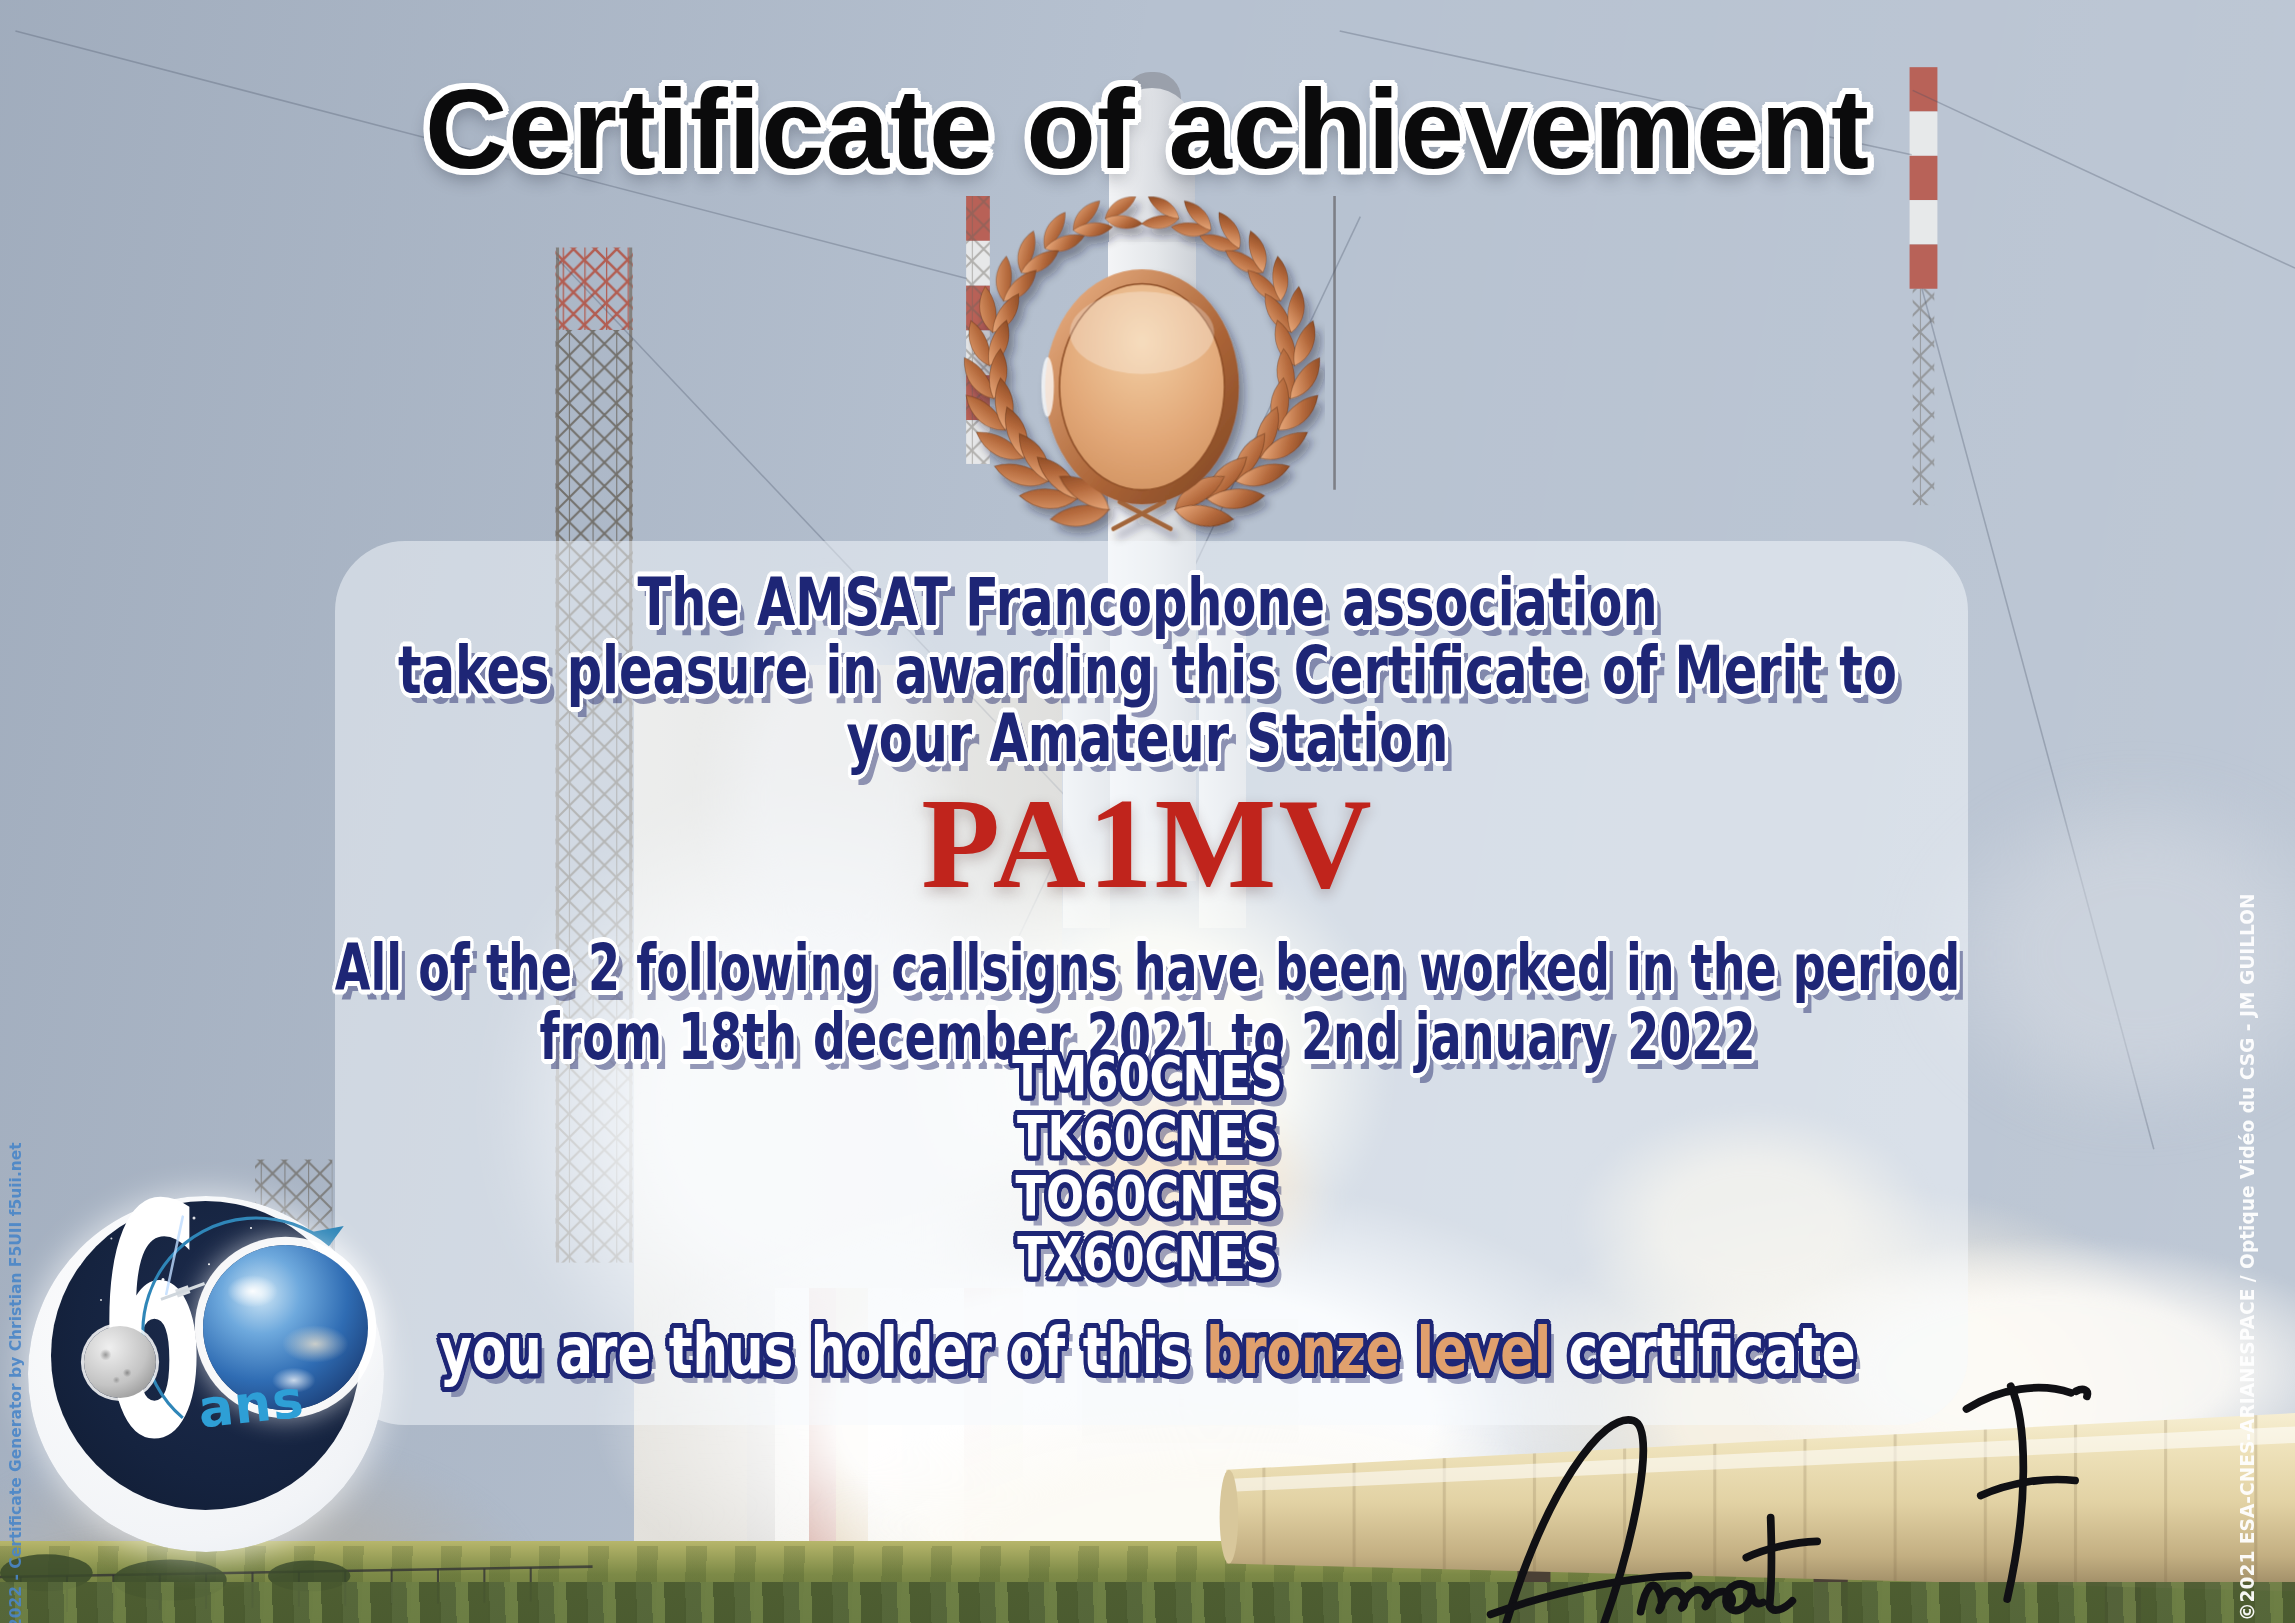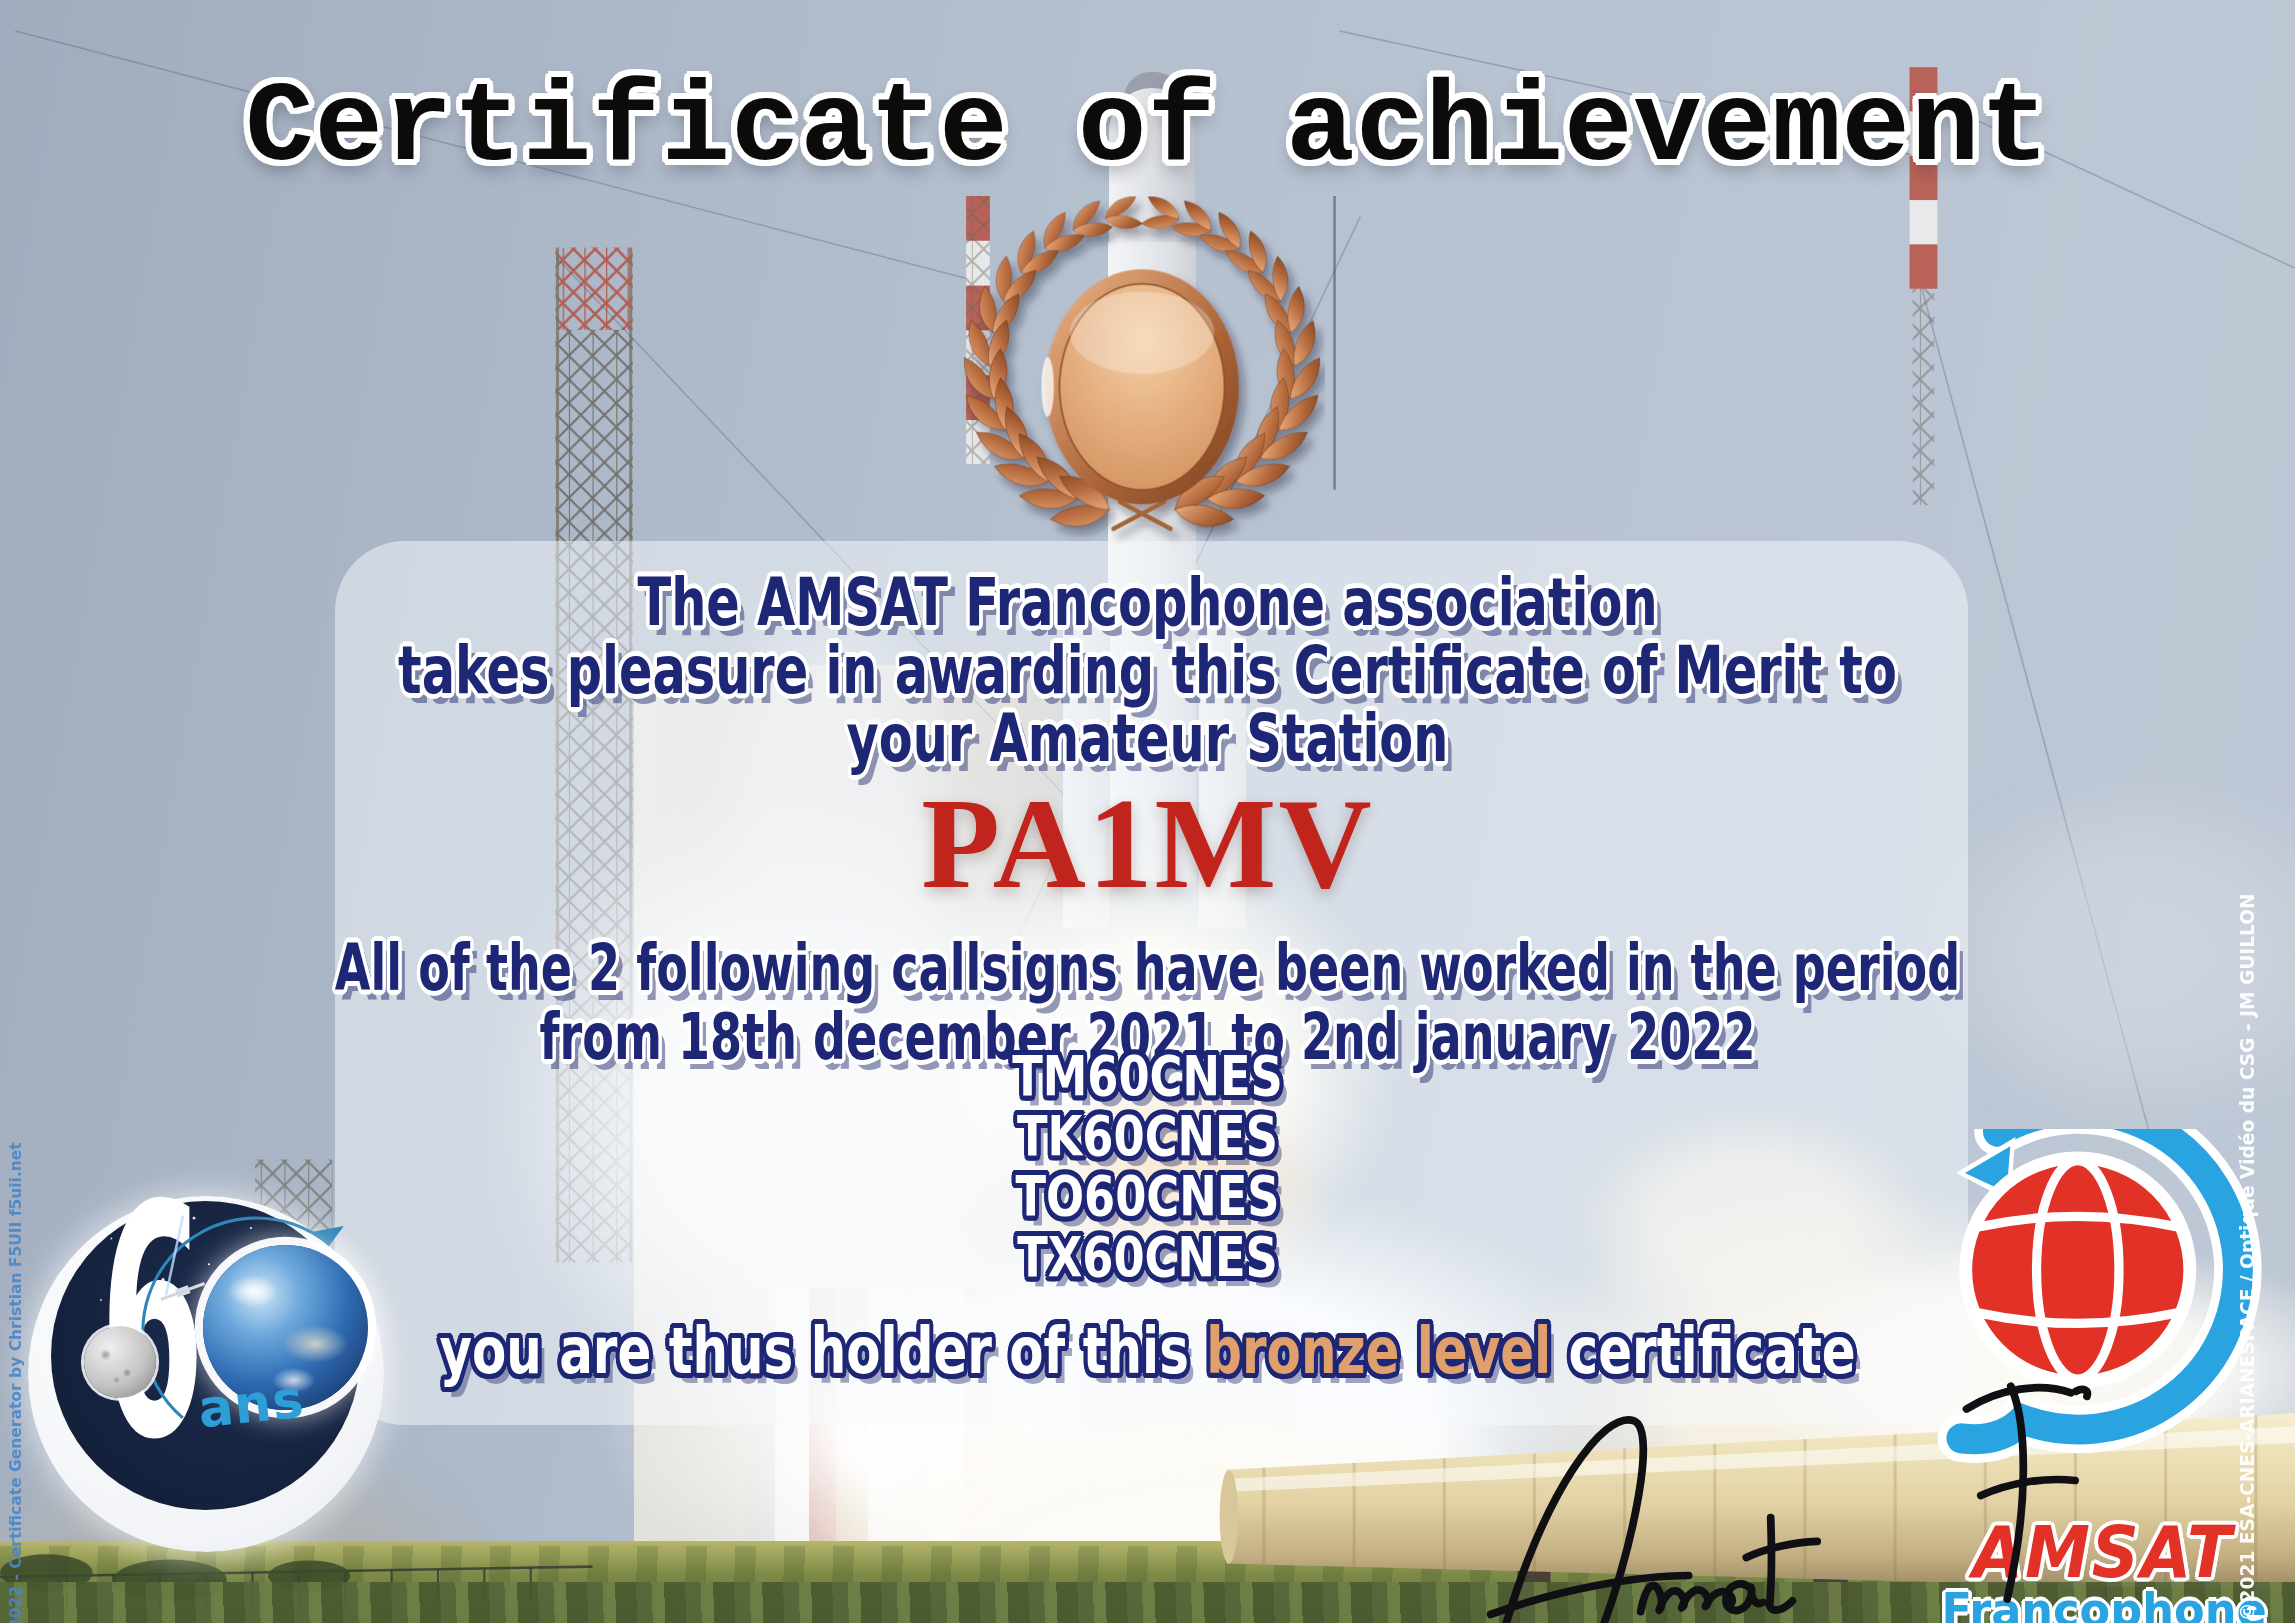--- a/index.html
+++ b/index.html
@@ -36,21 +36,21 @@
   .txt{position:absolute;left:0;width:100%;text-align:center;line-height:1;font-weight:bold;white-space:nowrap;}
   .navyline{color:var(--navy,#1e2676);
     text-shadow:4.6px 0 0 #fff,4.1px 2.1px 0 #fff,3.1px 3.1px 0 #fff,2.1px 4.1px 0 #fff,0 4.6px 0 #fff,-2.1px 4.1px 0 #fff,
       -3.1px 3.1px 0 #fff,-4.1px 2.1px 0 #fff,-4.6px 0 0 #fff,-4.1px -2.1px 0 #fff,-3.1px -3.1px 0 #fff,-2.1px -4.1px 0 #fff,
       0 -4.6px 0 #fff,2.1px -4.1px 0 #fff,3.1px -3.1px 0 #fff,4.1px -2.1px 0 #fff,9.3px 10.3px 0 rgba(25,32,100,.45);}
   .whiteline{color:#fff;
     text-shadow:5.2px 0 0 #1e2676,4.6px 2.6px 0 #1e2676,3.6px 3.6px 0 #1e2676,2.6px 4.6px 0 #1e2676,0 5.2px 0 #1e2676,
       -2.6px 4.6px 0 #1e2676,-3.6px 3.6px 0 #1e2676,-4.6px 2.6px 0 #1e2676,-5.2px 0 0 #1e2676,-4.6px -2.6px 0 #1e2676,
       -3.6px -3.6px 0 #1e2676,-2.6px -4.6px 0 #1e2676,0 -5.2px 0 #1e2676,2.6px -4.6px 0 #1e2676,3.6px -3.6px 0 #1e2676,
       4.6px -2.6px 0 #1e2676,8.8px 9.8px 0 rgba(25,32,100,.4);}
-  #title{top:72px;font-family:Liberation Mono, monospace;font-size:114px;color:#0b0b0c;letter-spacing:1px;
+  #title{top:72px;font-family:Liberation Sans, sans-serif;font-size:114px;color:#0b0b0c;letter-spacing:1px;
     text-shadow:6.2px 0 0 #fff,5.7px 3.1px 0 #fff,4.1px 4.1px 0 #fff,3.1px 5.7px 0 #fff,0 6.2px 0 #fff,-3.1px 5.7px 0 #fff,
       -4.1px 4.1px 0 #fff,-5.7px 3.1px 0 #fff,-6.2px 0 0 #fff,-5.7px -3.1px 0 #fff,-4.1px -4.1px 0 #fff,-3.1px -5.7px 0 #fff,
       0 -6.2px 0 #fff,3.1px -5.7px 0 #fff,4.1px -4.1px 0 #fff,5.7px -3.1px 0 #fff,0 9.3px 18.6px rgba(20,25,40,.4);}
   .intro{font-size:65px;transform:scaleX(.76);transform-origin:center;}
   #intro1{top:570px;} #intro2{top:638px;} #intro3{top:706px;}
   #pa1mv{top:779px;font-size:129px;letter-spacing:2.1px;color:var(--callsign_red,#c0241c);
          text-shadow:0 5.2px 12.4px rgba(60,20,15,.25);font-family:Liberation Serif, serif;}
   .worked{font-size:64px;transform:scaleX(.72);transform-origin:center;}
   #worked1{top:936px;} #worked2{top:1005px;}
   .cs{font-size:56px;transform:scaleX(.8);transform-origin:center;}
@@ -336,36 +336,20 @@
       <g transform="translate(300,185) rotate(-20)">
         <rect x="-13" y="-8" width="26" height="16" fill="#d8dde2"></rect>
         <line x1="-45" y1="0" x2="45" y2="0" stroke="#cfd6dc" stroke-width="6"></line>
       </g>
     </svg>
     <div id="l60earth"></div>
     <div id="l60moon"></div>
     <div id="l60ans">ans</div>
   </div>
 
-  <div class="abs" id="amsatLogo">
-    <svg width="340" height="495" style="position:absolute;left:0;top:0" viewBox="0 0 660 960">
-      <path d="M126,5 A310,310 0 1 1 175,564 Q130,610 55,600" fill="none" stroke="#ffffff" stroke-width="92" stroke-linecap="round"></path>
-      <path d="M126,5 A310,310 0 1 1 175,564 Q130,610 55,600" fill="none" stroke="#2aa3e1" stroke-width="58" stroke-linecap="round"></path>
-      <polygon points="45,85 160,15 150,140" fill="#ffffff"></polygon>
-      <polygon points="62,85 150,33 143,123" fill="#2aa3e1"></polygon>
-      <circle cx="281" cy="273" r="221" fill="none" stroke="#ffffff" stroke-width="18"></circle>
-      <circle cx="281" cy="273" r="212" fill="#e23127"></circle>
-      <ellipse cx="281" cy="273" rx="80" ry="212" fill="none" stroke="#ffffff" stroke-width="18"></ellipse>
-      <path d="M85,190 Q281,148 477,190" fill="none" stroke="#ffffff" stroke-width="18"></path>
-      <path d="M85,356 Q281,398 477,356" fill="none" stroke="#ffffff" stroke-width="18"></path>
-      <circle cx="281" cy="273" r="212" fill="none" stroke="#ffffff" stroke-width="14"></circle>
-    </svg>
-    <div id="amsatName">AMSAT</div>
-    <div id="amsatSub">Francophone</div>
-  </div>
 
   <svg class="abs" id="sig" width="660" height="268" viewBox="0 0 1280 520">
     <g transform="rotate(-6 640 260)" fill="none" stroke="#101014" stroke-width="15" stroke-linecap="round" stroke-linejoin="round">
       <path d="M60,470 C170,200 300,60 355,85 C400,105 330,320 255,475"></path>
       <path d="M40,430 C180,395 330,385 430,395"></path>
       <path d="M330,455 C345,405 362,395 370,420 C376,438 372,452 366,456 C380,425 400,412 412,430 C420,443 416,453 410,456 C424,428 446,415 458,433 C466,445 462,455 456,458 C470,435 492,425 505,440 C512,449 509,457 504,460"></path>
       <path d="M545,430 C530,415 505,420 498,445 C492,468 512,478 530,468 C545,459 550,440 548,430 C546,452 552,468 568,462"></path>
       <path d="M600,300 C596,360 588,430 580,470 C585,485 605,482 625,465"></path>
       <path d="M545,372 C585,358 640,352 685,355"></path>
       <path d="M1090,95 C1115,170 1100,330 1040,505"></path>

